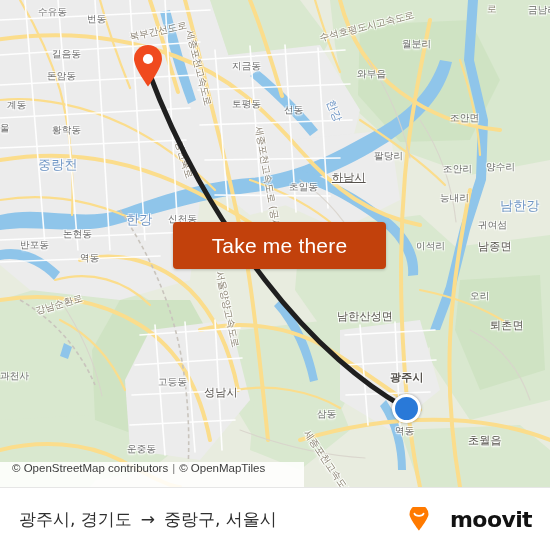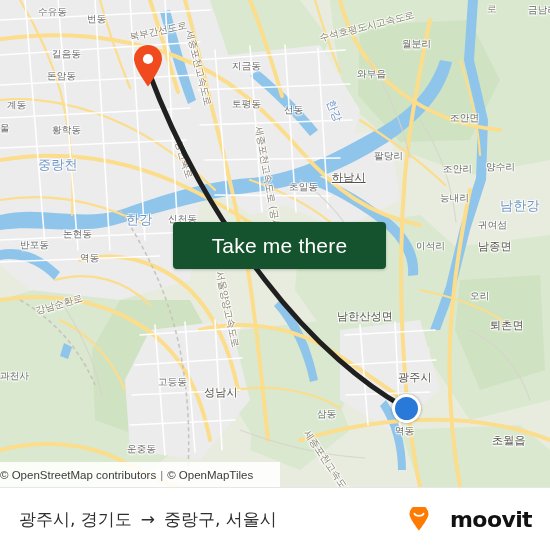--- a/index.html
+++ b/index.html
@@ -65,23 +65,24 @@
     font-size: 21px;
     font-family: "Liberation Sans", sans-serif;
     letter-spacing: .2px;
     cursor: pointer;
     box-shadow: 0 1px 3px rgba(0,0,0,.22);
   }
 
   
   .attrib {
     position: absolute; left: 0; top: 462px;
-    height: 25px; width: 280px;
+    height: 25px; width: 304px;
     background: rgba(255,255,255,.88);
-    display: flex; align-items: center;
+    display: flex; 
+    padding-left: 12px;
     font-size: 11.5px;
     color: #3c3c3c;
     font-family: "Liberation Sans", sans-serif;
   }
   .attrib .sep { margin: 0 4px; color: #777; }
 
   
   .footer {
     position: absolute; left: 0; top: 487px;
     width: 550px; height: 63px;
@@ -282,39 +283,39 @@
         <div class="map-label small" style="left: 374px; top: 150px;">팔당리</div>
         <div class="map-label small" style="left: 443px; top: 163px;">조안리</div>
         <div class="map-label small" style="left: 486px; top: 161px;">양수리</div>
         <div class="map-label small" style="left: 440px; top: 192px;">능내리</div>
         <div class="map-label water big" style="left: 500px; top: 189px;">남한강</div>
         <div class="map-label small" style="left: 478px; top: 219px;">귀여섬</div>
         <div class="map-label small" style="left: 416px; top: 240px;">이석리</div>
         <div class="map-label city" style="left: 478px; top: 239px;">남종면</div>
         <div class="map-label small" style="left: 470px; top: 290px;">오리</div>
         <div class="map-label city" style="left: 490px; top: 318px;">퇴촌면</div>
-        <div class="map-label city" style="left: 398px; top: 370px;">광주시</div>
+        <div class="map-label city" style="left: 390px; top: 370px; font-weight: bold;">광주시</div>
         <div class="map-label small" style="left: 395px; top: 425px;">역동</div>
-        <div class="map-label city" style="left: 468px; top: 433px; margin-left: 24px;">초월읍</div>
+        <div class="map-label city" style="left: 468px; top: 433px;">초월읍</div>
       </div>
 
     <svg class="route-svg" viewBox="0 0 550 487">
       <path id="route-path" d="M148,70 C178,150 215,215 265,280 C315,345 365,385 404,407" fill="none" stroke="#1f1f1f" stroke-width="5" stroke-linecap="round"></path>
     </svg>
 
     <div class="dest-pin">
       <svg viewBox="0 0 30 42" width="30" height="42">
         <path id="pin-body" d="M15 41.5 C15 41.5 29 22.5 29 14 A14 14 0 1 0 1 14 C1 22.5 15 41.5 15 41.5 Z" fill="#f04a1e"></path>
         <circle cx="15" cy="14" r="5.1" fill="#ffffff"></circle>
       </svg>
     </div>
 
     <div class="origin-dot" style="background: rgb(41, 121, 216);"></div>
 
-    <button class="cta" style="background: #14532d;">Take me there</button>
+    <button class="cta" style="background: #c2410c;">Take me there</button>
 
     <div class="attrib">
       <span>© OpenStreetMap contributors</span>
       <span class="sep">|</span>
       <span>© OpenMapTiles</span>
     </div>
   </div>
 
   <div class="footer">
     <div class="route-title">

